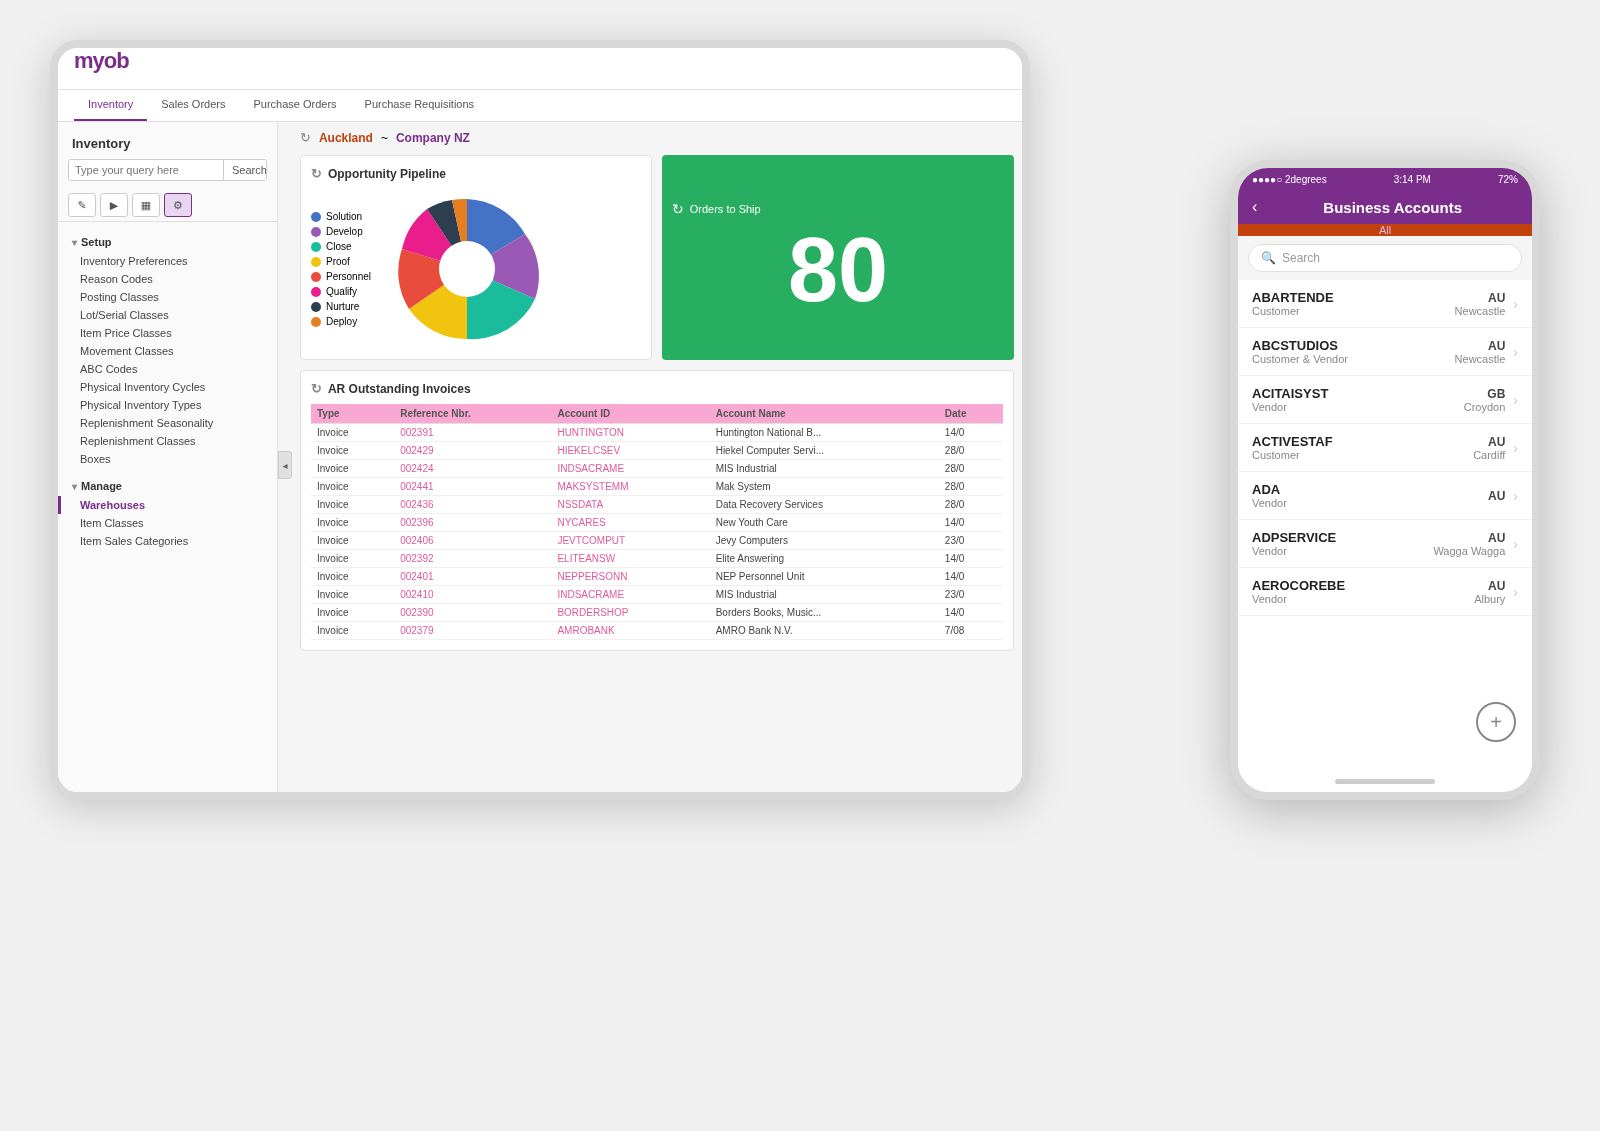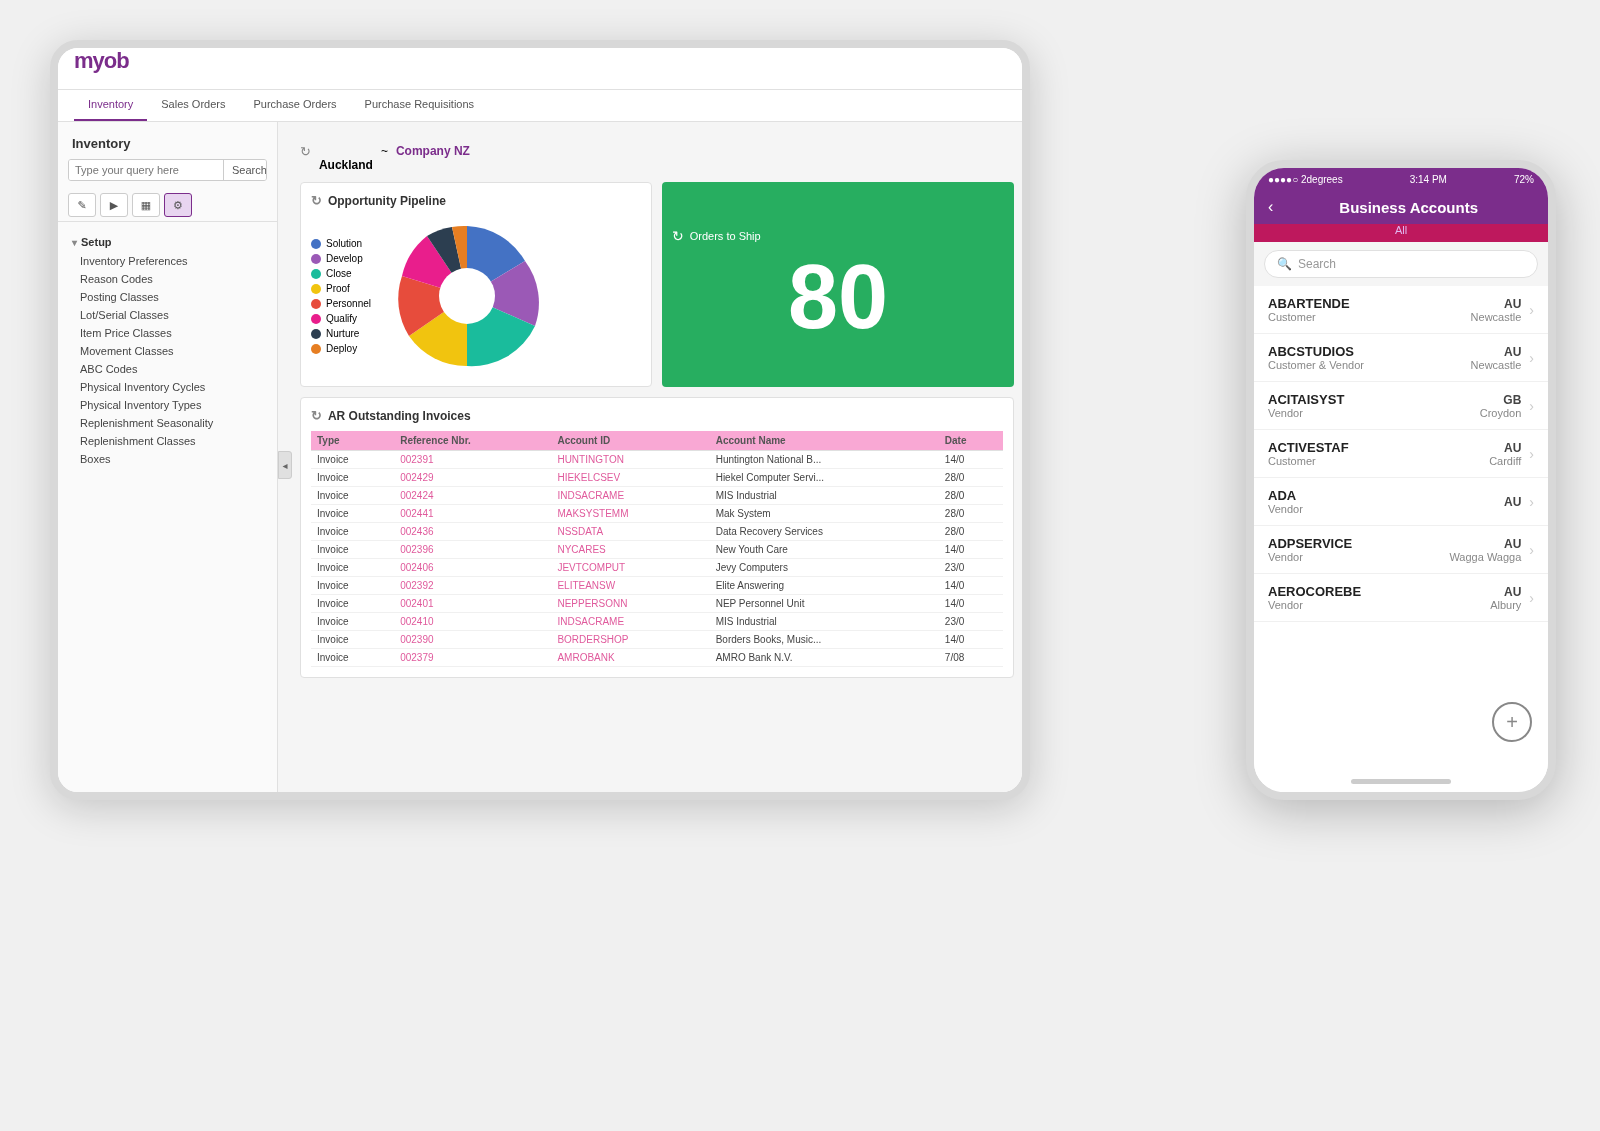--- a/index.html
+++ b/index.html
@@ -238,21 +238,21 @@
       align-items: center;
       gap: 8px;
       margin-bottom: 10px;
       font-size: 12px;
     }
     .refresh-icon {
       color: #888;
       cursor: pointer;
       font-size: 13px;
     }
-    .location-text { color: #000000; font-weight: 600; margin-top: 28px; }
+    .location-text { color: #c2410c; font-weight: 600; }
     .company-tag {
       color: #7b2d8b;
       font-weight: 600;
     }
 
     .dashboard-grid {
       display: grid;
       grid-template-columns: 1fr 1fr;
       gap: 10px;
     }
@@ -329,21 +329,21 @@
       align-items: center;
       justify-content: center;
       font-size: 80px;
       font-weight: 700;
       min-height: 120px;
     }
 
     
     .phone-wrapper {
       position: absolute;
-      right: 44px;
+      right: 60px;
       top: 160px;
       width: 310px;
       height: 640px;
     }
     .phone-frame {
       width: 310px;
       height: 640px;
       background: #fff;
       border-radius: 38px;
       border: 8px solid #d8d8d8;
@@ -377,22 +377,21 @@
       flex: 1;
       text-align: center;
       color: #fff;
       font-size: 15px;
       font-weight: 700;
     }
     .phone-nav-subtitle {
       text-align: center;
       color: #e0b8f0;
       font-size: 11px;
-      padding-bottom: 6px;
-      background: #be185d;
+      background: #c2410c;
     }
     .phone-search {
       padding: 8px 10px;
       background: #f5f5f5;
     }
     .phone-search-input {
       width: 100%;
       padding: 6px 12px;
       border-radius: 20px;
       border: 1px solid #e0e0e0;
@@ -513,20 +512,26 @@
           <a class="sidebar-link">Item Price Classes</a>
           <a class="sidebar-link">Movement Classes</a>
           <a class="sidebar-link">ABC Codes</a>
           <a class="sidebar-link">Physical Inventory Cycles</a>
           <a class="sidebar-link">Physical Inventory Types</a>
           <a class="sidebar-link">Replenishment Seasonality</a>
           <a class="sidebar-link">Replenishment Classes</a>
           <a class="sidebar-link">Boxes</a>
         </div>
 
+        <div class="sidebar-section">
+          <div class="sidebar-section-header">Manage</div>
+          <a class="sidebar-link active">Warehouses</a>
+          <a class="sidebar-link">Item Classes</a>
+          <a class="sidebar-link">Item Sales Categories</a>
+        </div>
       </div>
 
       <div class="content-area">
         <div class="collapse-btn">◂</div>
         <div class="dashboard">
 
           <div class="dashboard-header">
             <span class="refresh-icon">↻</span>
             <span class="location-text">Auckland</span>
             <span>~</span>

